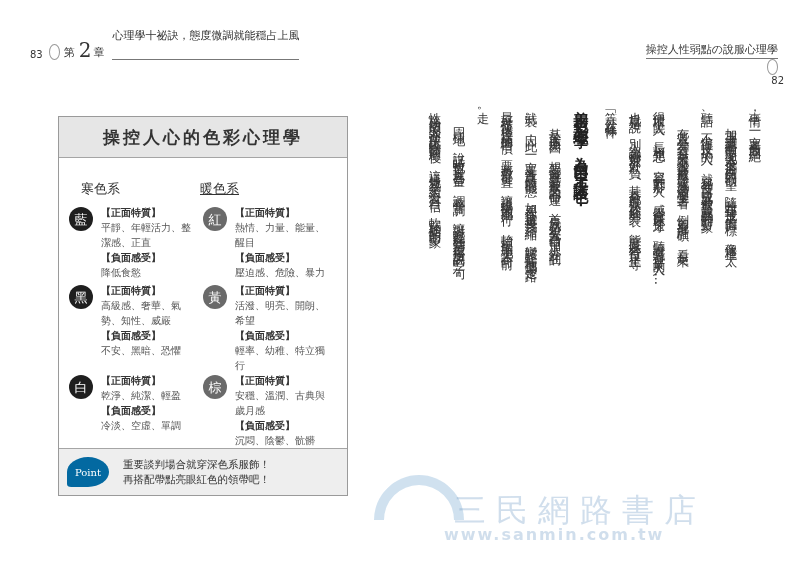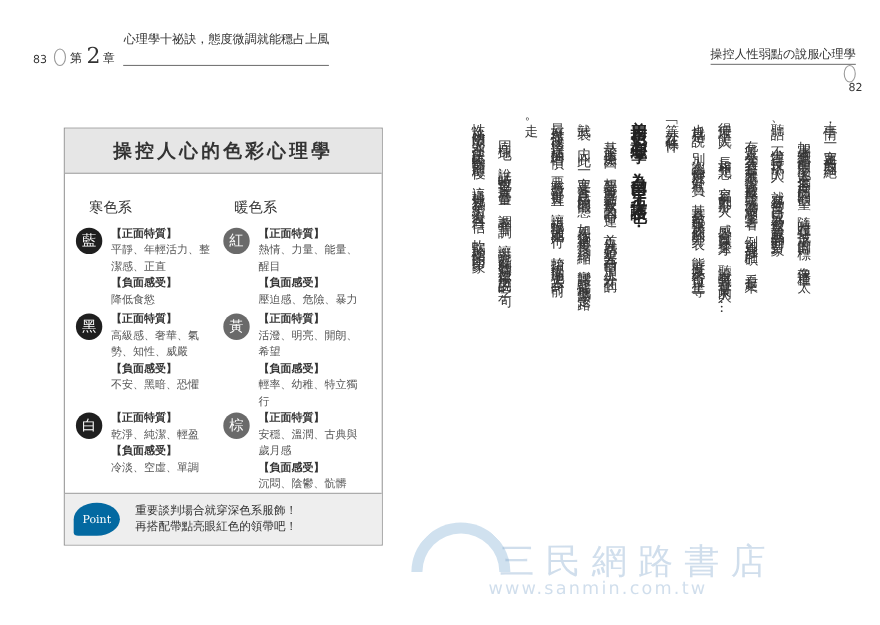--- a/index.html
+++ b/index.html
@@ -20,21 +20,21 @@
   .hdr-right .bk-title { border-bottom:1px solid #777; padding-bottom:1px; margin-right:6px; }
   .hdr-right .orn { display:inline-block; width:9px; height:14px; border-radius:50%; border:1px solid #999; margin-right:6px; }
   .hdr-right .pg { font-size:10px; }
 
   
   .box { position:absolute; left:58px; top:116px; width:288px; height:378px; border:1px solid #9a9a9a; background:#fff; }
   .box-title { height:40px; background:#e6e6e6; border-bottom:1px solid #a5a5a5; display:flex; align-items:center; justify-content:center;
                font-size:17px; letter-spacing:3px; font-weight:bold; color:#333; }
   .col-head { position:absolute; top:63px; font-size:13px; color:#333;margin-left:12px; }
   .col-head.cold { left:10px; }
-  .col-head.warm { left:142px; }
+  .col-head.warm { left:129px;text-decoration:underline; }
   .entry { position:absolute; width:130px; font-size:10px; line-height:15px; color:#444; }
   .entry .badge { position:absolute; left:0; top:2px; width:24px; height:24px; border-radius:50%; color:#fff;
                   font-size:13px; display:flex; align-items:center; justify-content:center; }
   .entry .txt { margin-left:32px; }
   .entry .lbl { font-weight:bold; color:#333; display:block; }
   .entry .val { display:block; color:#555; }
 
   .point { position:absolute; left:0; bottom:0; width:288px; height:46px; background:#eeeeee; border-top:1px solid #a5a5a5; }
   .point .bubble { position:absolute; left:8px; top:8px; width:42px; height:30px; border-radius:50% 50% 50% 10%;
                    background:#0369a1; color:#fff; font-family:"DejaVu Serif",serif; font-size:10px;
@@ -44,21 +44,21 @@
   
   .vcol { position:absolute; top:102px; writing-mode:vertical-rl; font-family:"DejaVu Serif","Liberation Serif",serif;
           font-size:12.5px; line-height:14px; letter-spacing:3px; color:#333; white-space:nowrap; }
   .vcol.heading { font-family:"DejaVu Sans",sans-serif; font-weight:bold; font-size:15px; letter-spacing:4px; color:#222; top:98px; }
 
   
   .wm { position:absolute; left:374px; top:495px; width:410px; height:50px; }
   .wm .arc { position:absolute; left:0; top:-20px; width:70px; height:70px; border-radius:50%;
              border:10px solid rgba(120,170,210,0.35); border-right-color:transparent; border-bottom-color:transparent; transform:rotate(45deg); }
   .wm .name { position:absolute; left:80px; top:-6px; font-size:32px; letter-spacing:10px; color:rgba(120,160,200,0.35); font-family:"DejaVu Serif",serif; }
-  .wm .url { position:absolute; left:70px; top:30px; font-size:16px; letter-spacing:2px; color:rgba(120,160,200,0.35); }
+  .wm .url { position:absolute; left:70px; top:30px; font-size:16px; letter-spacing:2px; color:rgba(120,160,200,0.35);font-weight:bold; }
 </style>
 </head>
 <body>
 
 <div class="spread">
 
   <div class="hdr-left">
     <span class="pg">83</span>
     <span class="orn"></span>
     <span class="ch-pre">第</span>

